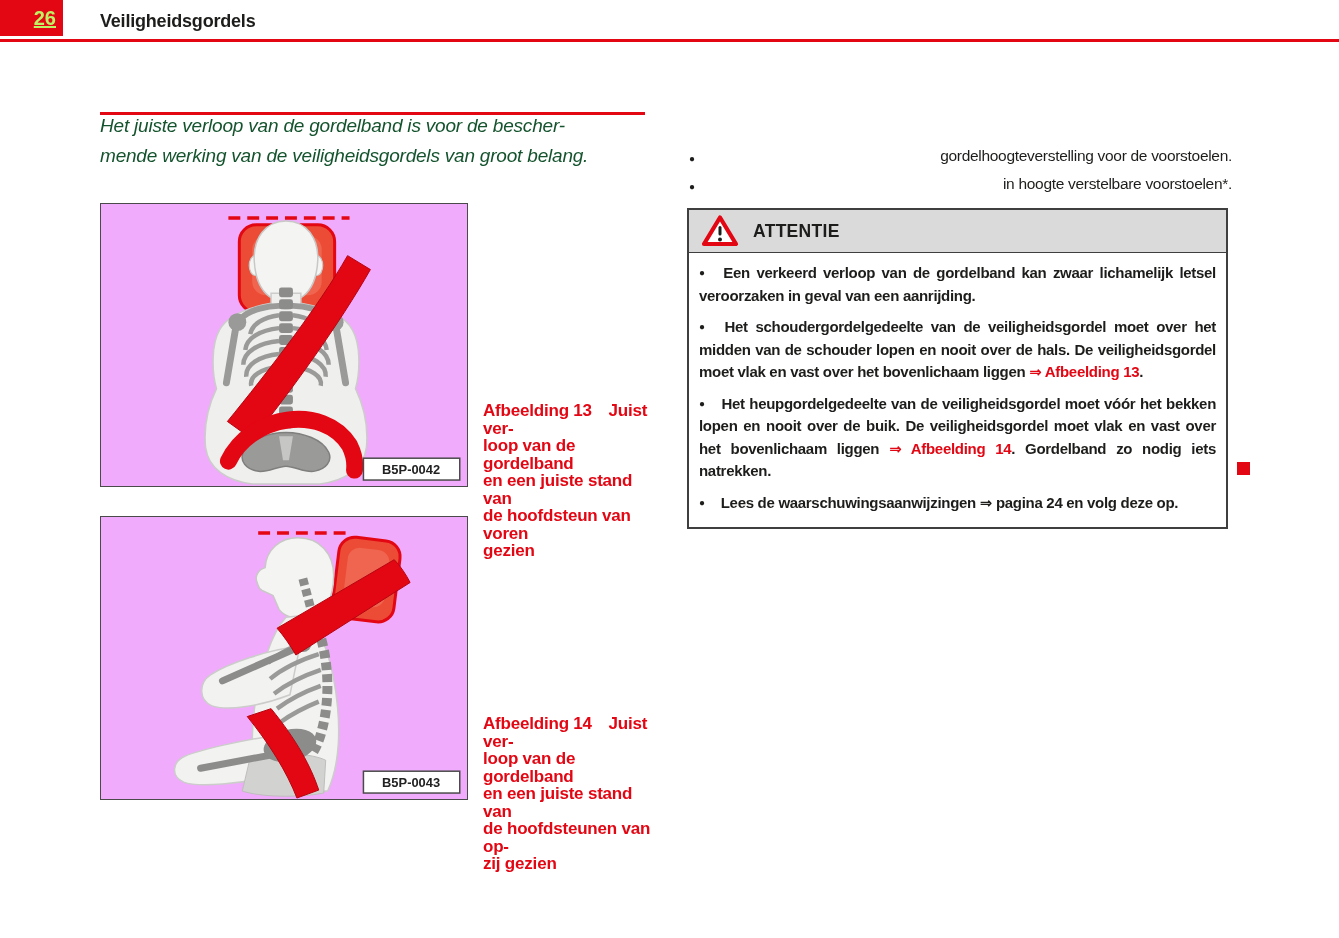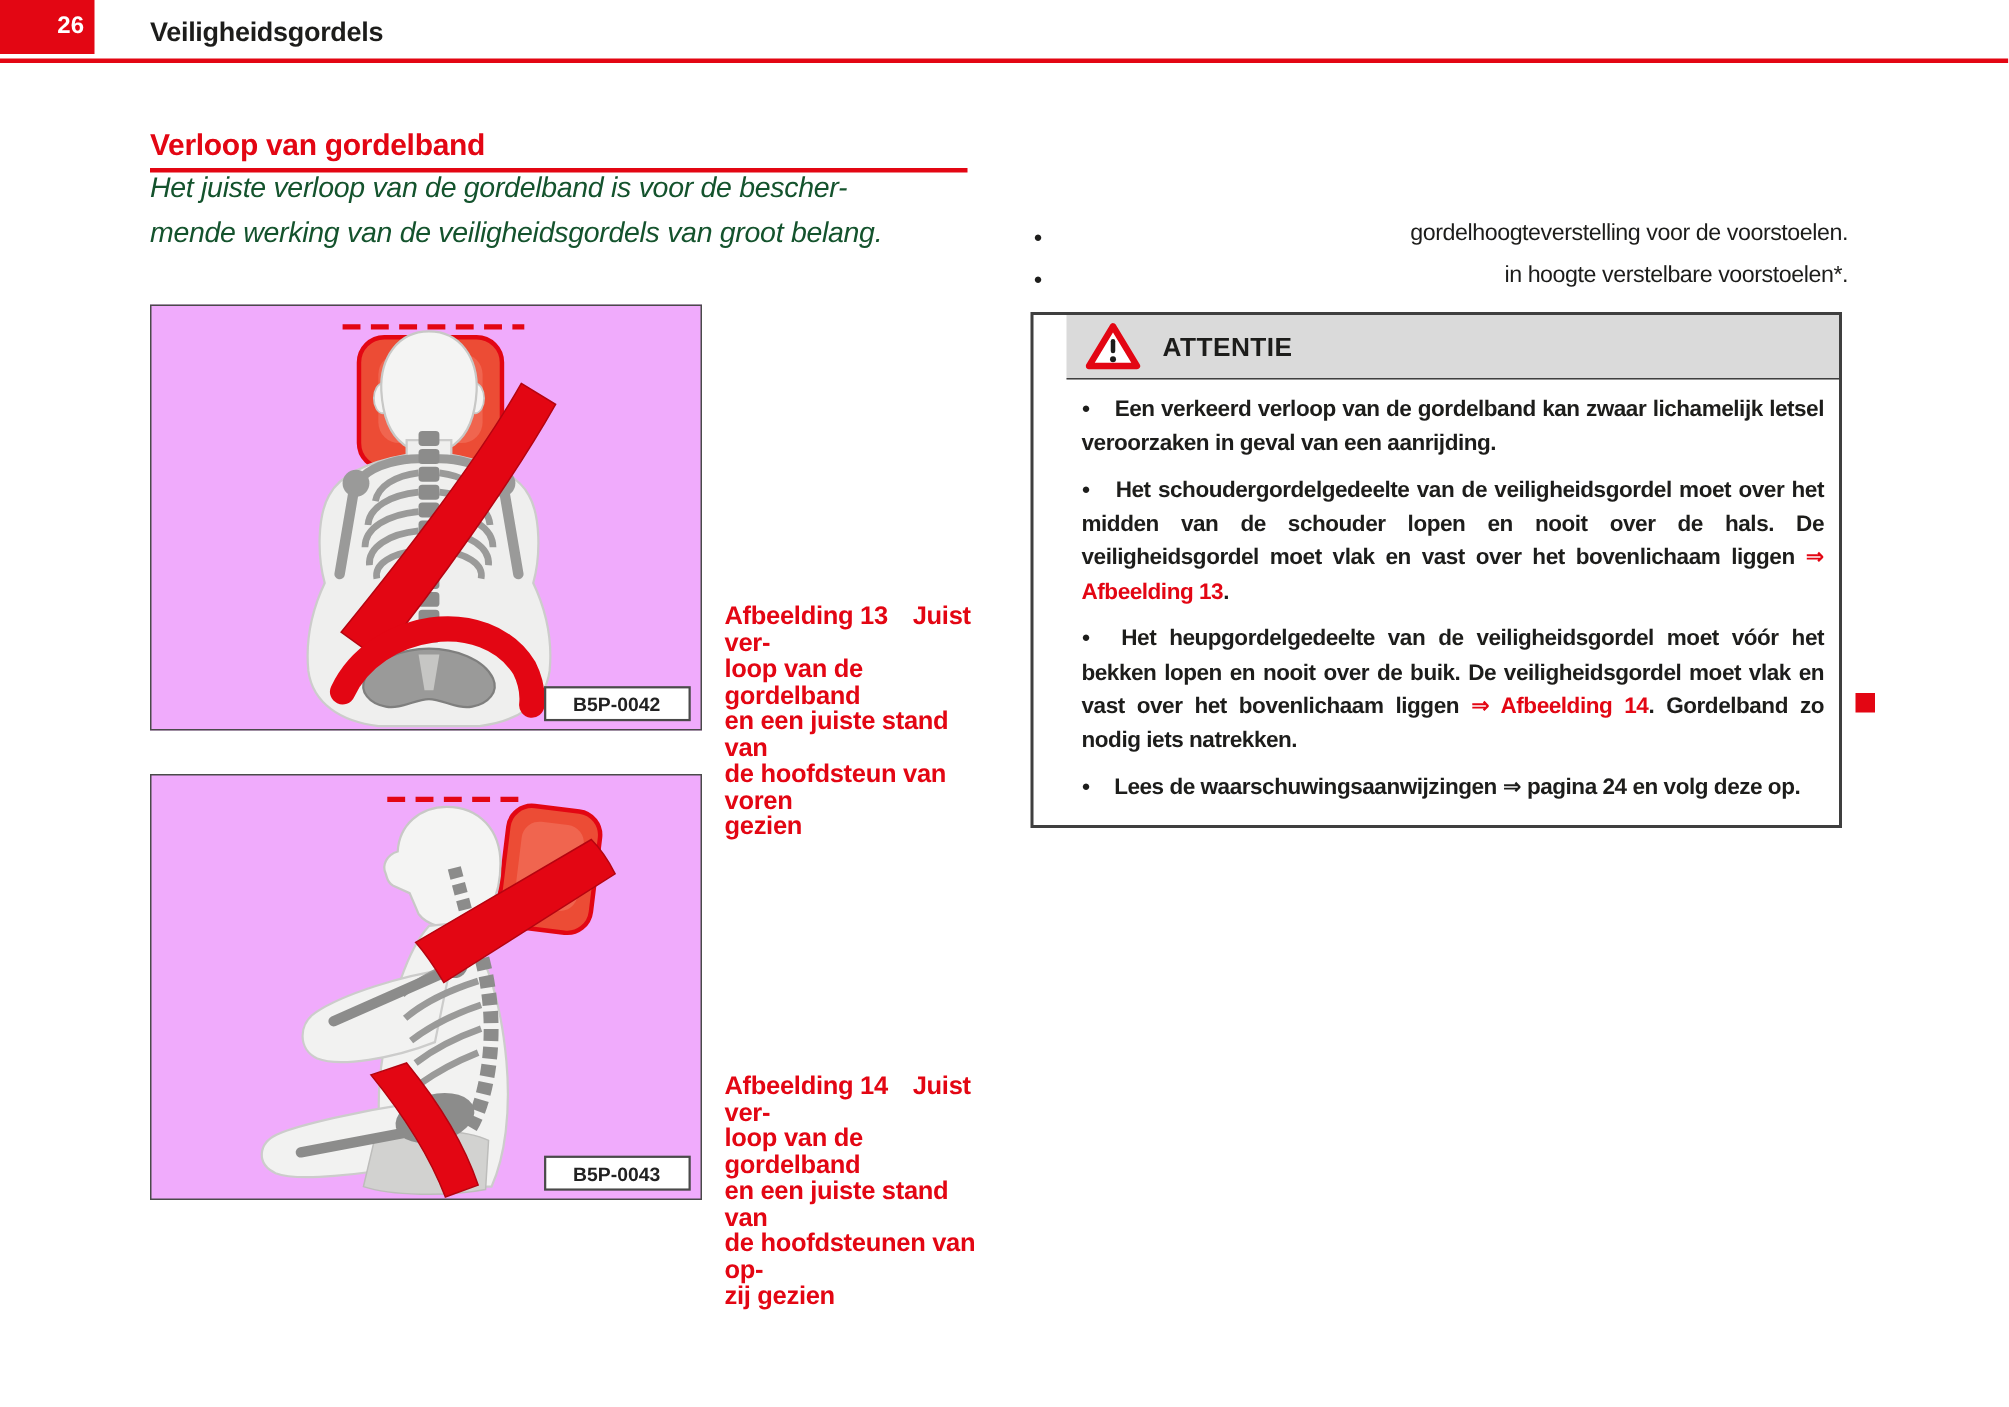--- a/index.html
+++ b/index.html
@@ -3,21 +3,21 @@
 <meta charset="utf-8">
 <style>
   html,body{margin:0;padding:0;background:#ffffff;}
   #page{
     position:relative;width:1339px;height:938px;background:#ffffff;
     font-family:"Liberation Sans","DejaVu Sans",sans-serif;color:#1d1d1b;overflow:hidden;
   }
   
   .page-num-box{position:absolute;left:0;top:0;width:63px;height:36px;background:#e30613;
     display:flex;align-items:center;justify-content:flex-end;padding-right:7px;box-sizing:border-box;}
-  .page-num-box span{color:#ffffff;font-size:16px;font-weight:bold;}
+  .page-num-box span{color:#bef264;font-size:20px;font-weight:bold;text-decoration:underline;}
   .header-title{position:absolute;left:100px;top:11px;font-size:18px;font-weight:bold;letter-spacing:-0.2px;}
   .header-rule{position:absolute;left:0;right:0;top:39px;height:3px;background:#e30613;}
   
   .section-title{position:absolute;left:100px;top:86px;font-size:20px;font-weight:bold;color:#e30613;letter-spacing:-0.2px;}
   .section-rule{position:absolute;left:100px;top:112px;width:545px;height:3px;background:#e30613;}
   .intro-italic{position:absolute;left:100px;top:111px;width:580px;font-size:19px;font-style:italic;
     line-height:30px;color:#14532d;white-space:pre-line;letter-spacing:-0.2px;}
   .figure-box{position:absolute;left:100px;width:368px;height:284px;background:#f0abfc;
     border:1.5px solid #4a4a4a;box-sizing:border-box;}
   #fig13{top:203px;} #fig14{top:516px;}
@@ -26,21 +26,21 @@
     line-height:17.5px;white-space:pre-line;letter-spacing:-0.2px;}
   #caption13{top:402px;} #caption14{top:715px;}
   
   .r-intro{position:absolute;left:687px;top:89px;width:545px;font-size:15.5px;line-height:23px;
     letter-spacing:-0.3px;white-space:pre-line;}
   .r-list{position:absolute;left:687px;top:146px;width:545px;margin:0;padding:0;list-style:none;}
   .r-list li{position:relative;padding-left:28px;font-size:15.5px;letter-spacing:-0.3px;line-height:20px;margin-bottom:8px;text-align:right;}
   .r-list li::before{content:"\25CF";position:absolute;left:2px;top:3px;font-size:10px;color:#1d1d1b;}
   
   .warning-box{position:absolute;left:687px;top:208px;width:541px;min-height:273px;
-    border:2px solid #3f3f3f;box-sizing:border-box;background:#ffffff;padding-left:22px;}
+    border:2px solid #3f3f3f;box-sizing:border-box;background:#ffffff;}
   .warn-head{height:43px;background:#dadada;border-bottom:1.5px solid #3f3f3f;
     display:flex;align-items:center;padding-left:12px;box-sizing:border-box;}
   .warn-head svg{width:38px;height:34px;flex:0 0 auto;}
   .warn-title{font-size:17.5px;font-weight:bold;letter-spacing:0.3px;margin-left:14px;}
   .warn-body{padding:9px 10px 4px 10px;}
   .warn-item{margin:0 0 9px 0;font-size:15px;font-weight:bold;line-height:22.5px;
     text-align:justify;letter-spacing:-0.3px;}
   .warn-item .dot{font-size:10px;vertical-align:2px;margin-right:16px;}
   .warn-link{color:#e30613;}
   .end-marker{position:absolute;left:1237px;top:462px;width:13px;height:13px;background:#e30613;}
@@ -49,21 +49,20 @@
 <body>
 
 <div id="page">
 
   <div class="page-num-box">
     <span>26</span>
   </div>
   <div class="header-title">Veiligheidsgordels</div>
   <div class="header-rule"></div>
 
-  <div class="section-title">Verloop van gordelband</div>
   <div class="section-rule"></div>
   <div class="intro-italic">Het juiste verloop van de gordelband is voor de bescher-
 mende werking van de veiligheidsgordels van groot belang.</div>
 
   <div class="figure-box" id="fig13">
     <svg viewBox="0 0 368 284">
       <line x1="128" y1="14" x2="250" y2="14" stroke="#e30613" stroke-width="3.5" stroke-dasharray="12 7"></line>
 
       <g>
         <rect x="139" y="21" width="96" height="88" rx="17" fill="#ec4c35" stroke="#e30613" stroke-width="3"></rect>

